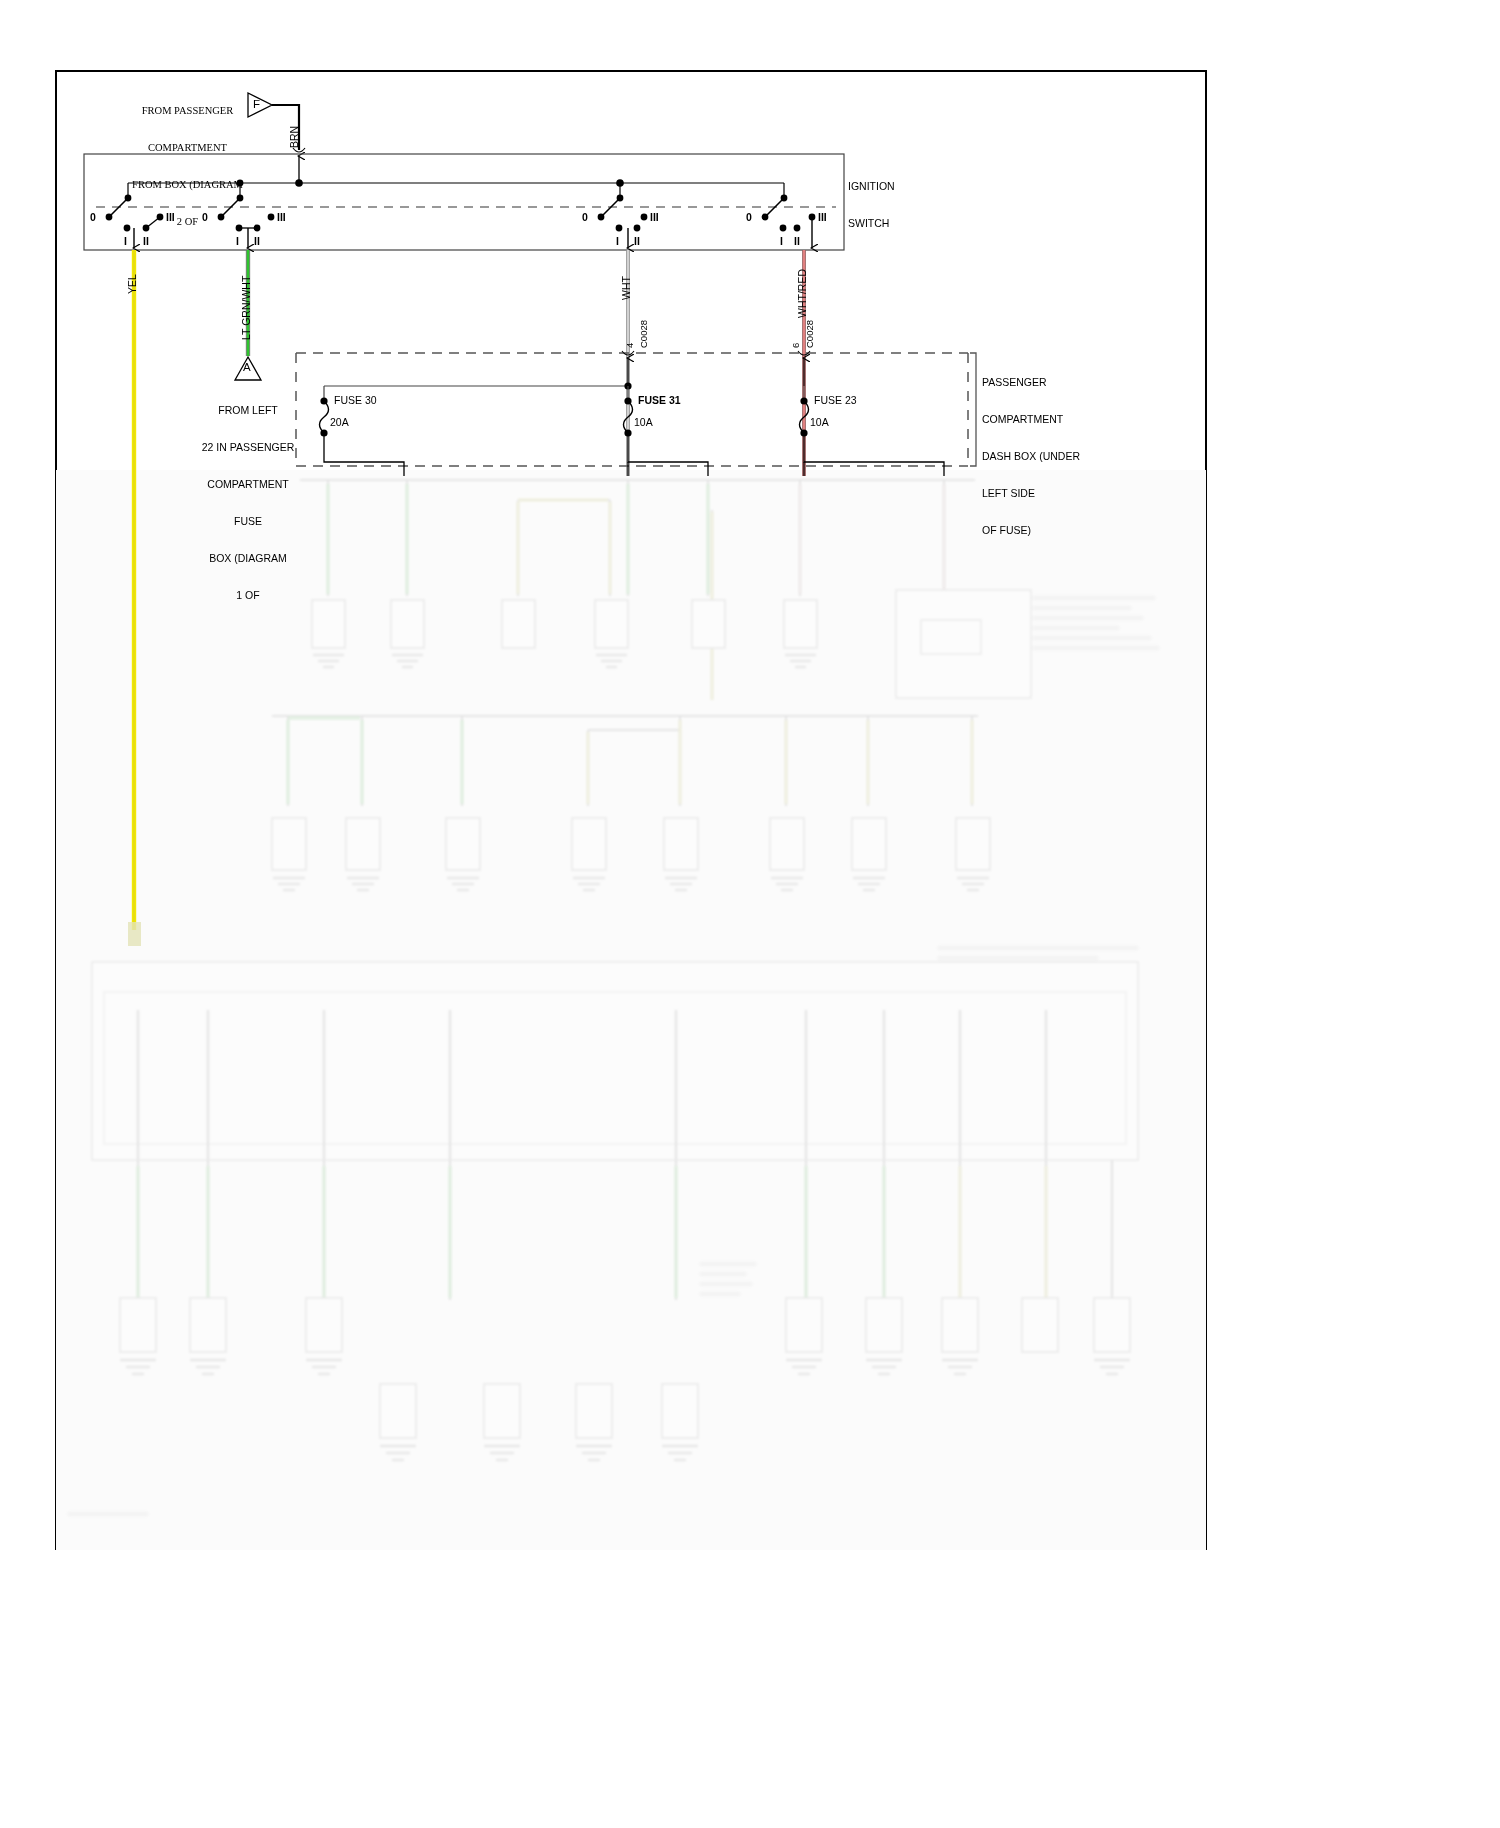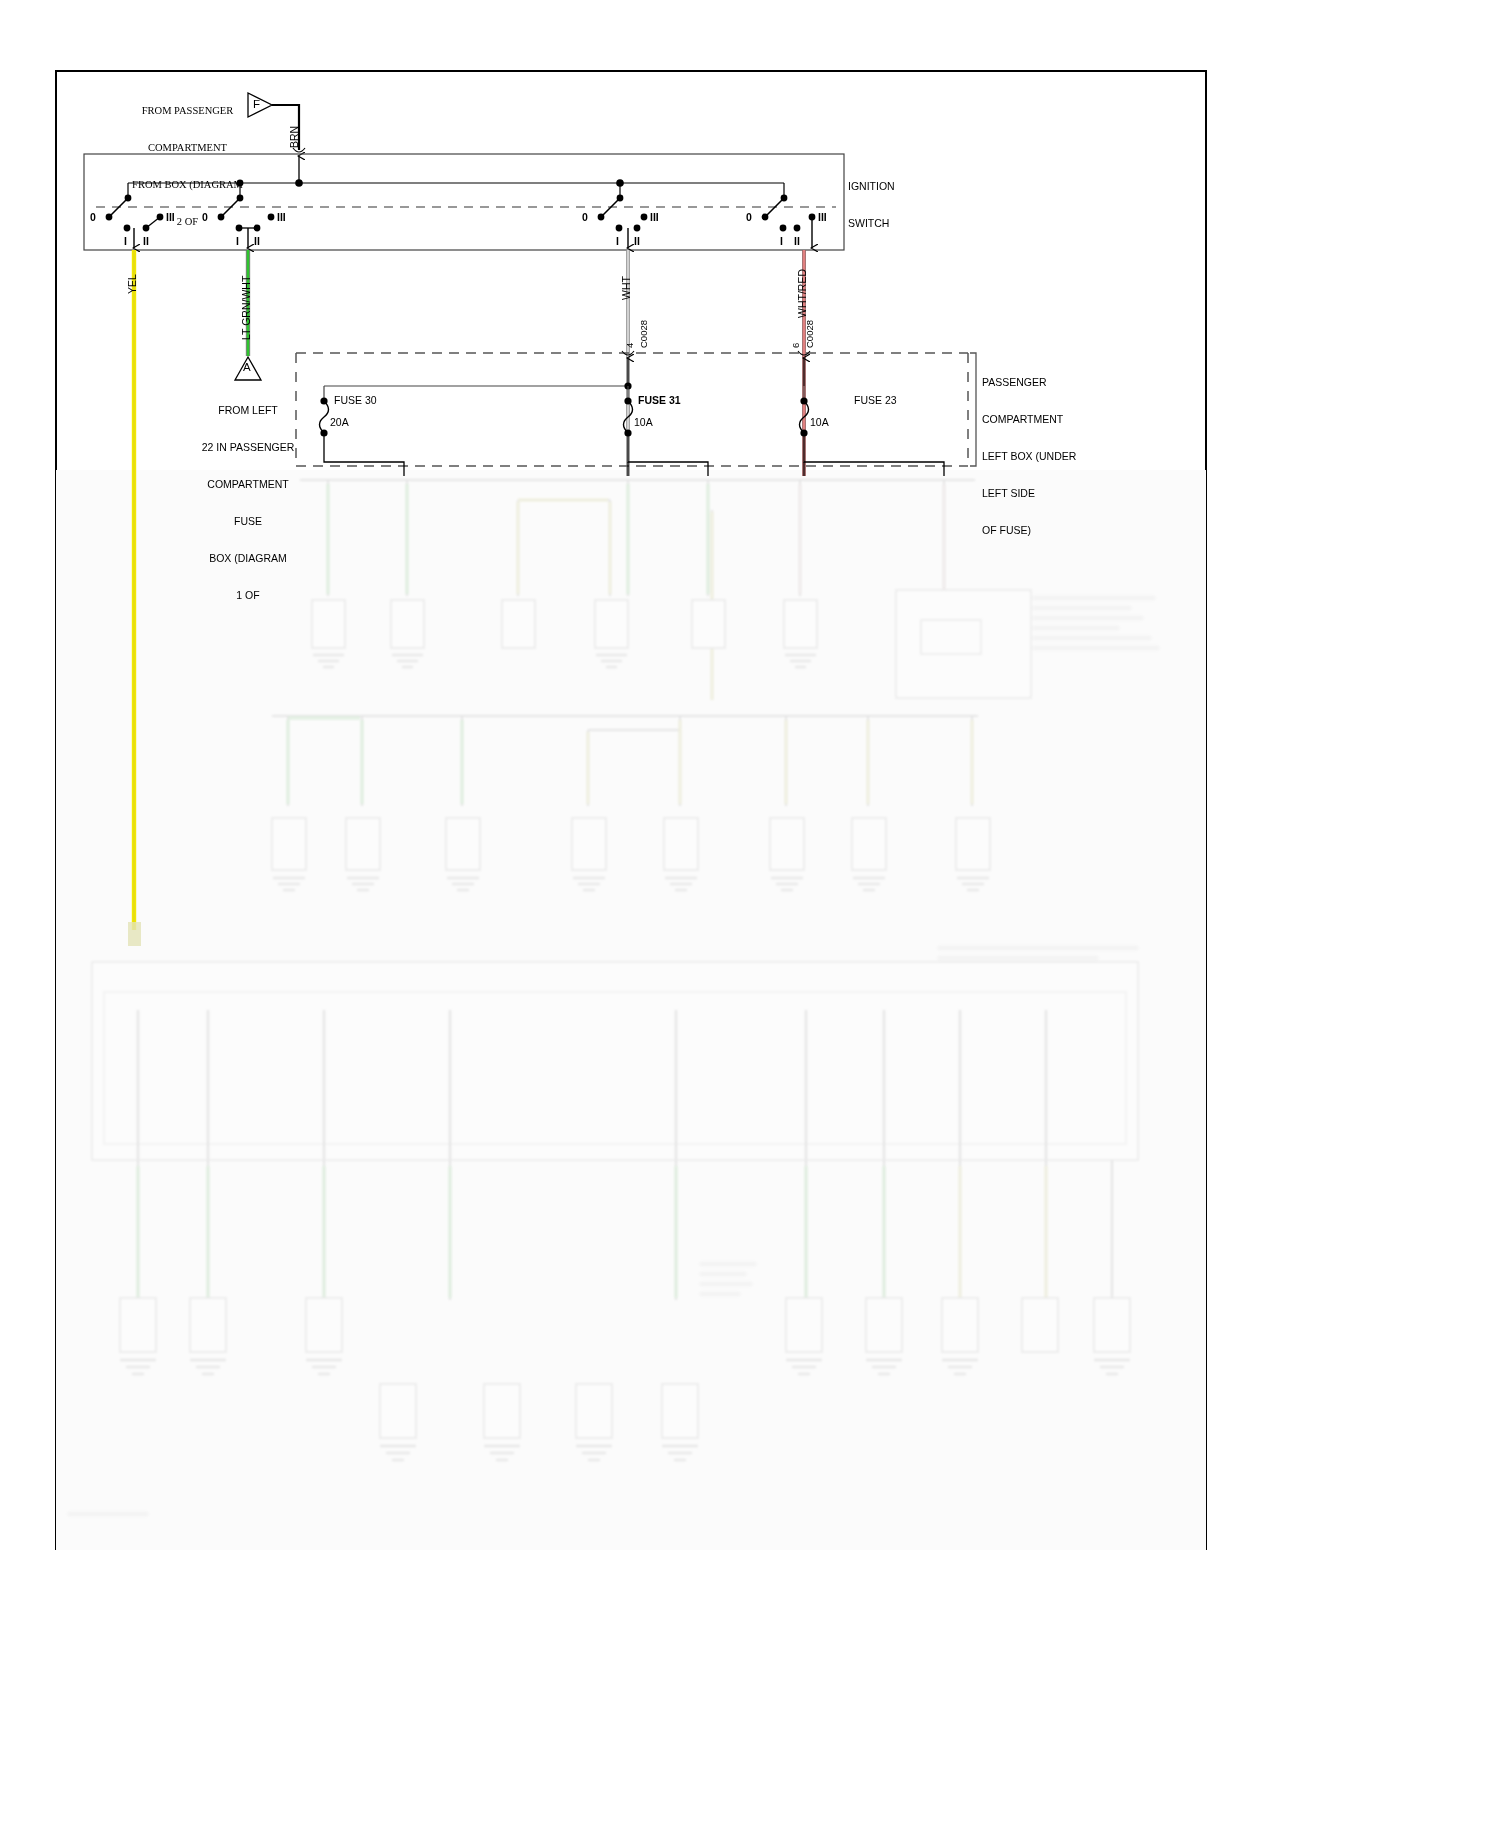--- a/index.html
+++ b/index.html
@@ -434,30 +434,30 @@
     <div>FROM LEFT</div>
     <div>22 IN PASSENGER</div>
     <div>COMPARTMENT</div>
     <div>FUSE</div>
     <div>BOX (DIAGRAM</div>
     <div>1 OF</div>
   </div>
 
   <div class="t t10" style="left:334px;top:394px;">FUSE 30</div>
   <div class="t t10" style="left:638px;top:394px;font-weight:bold;">FUSE 31</div>
-  <div class="t t10" style="left:814px;top:394px;margin-left:40px;">FUSE 23</div>
+  <div class="t t10" style="left:814px;top:394px;">FUSE 23</div>
 
   <div class="t t10" style="left:330px;top:416px;">20A</div>
   <div class="t t10" style="left:634px;top:416px;">10A</div>
   <div class="t t10" style="left:810px;top:416px;">10A</div>
 
   <div class="t t10" style="left:982px;top:351px;width:150px;">
     <div>PASSENGER</div>
     <div>COMPARTMENT</div>
-    <div>LEFT BOX (UNDER</div>
+    <div>DASH BOX (UNDER</div>
     <div>LEFT SIDE</div>
     <div>OF FUSE)</div>
   </div>
 
   <div class="faded2">
     <div class="blk" style="left:1033px;top:596px;width:122px;height:4px;"></div>
     <div class="blk" style="left:1033px;top:606px;width:98px;height:4px;"></div>
     <div class="blk" style="left:1033px;top:616px;width:110px;height:4px;"></div>
     <div class="blk" style="left:1033px;top:626px;width:86px;height:4px;"></div>
     <div class="blk" style="left:1033px;top:636px;width:118px;height:4px;"></div>

